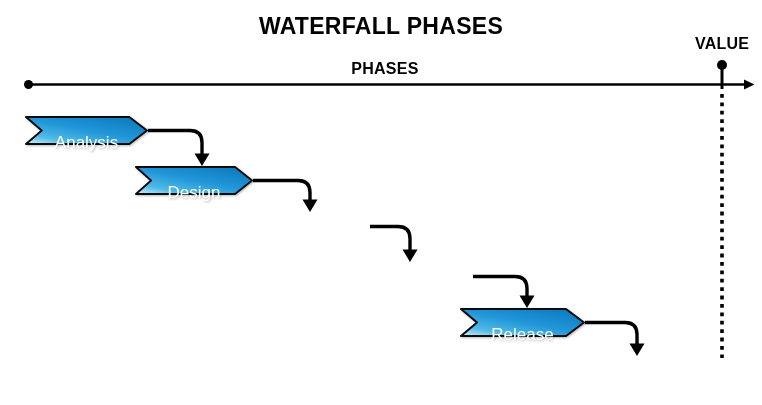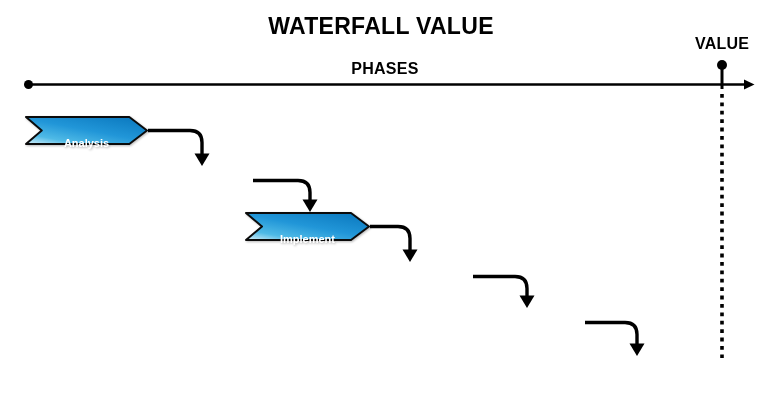--- a/index.html
+++ b/index.html
@@ -71,38 +71,38 @@
   .step-label {
     position: absolute;
     left: 0;
     top: 0;
     right: 0;
     bottom: 0;
     display: flex;
     align-items: center;
     justify-content: center;
     color: #ffffff;
-    font-size: 11px;
-    font-weight: bold;
+    font-size: 17px;
+    font-weight: normal;
     padding-bottom: 1px;
     margin-top: 25px;
   }
   .s1 { left: 25px;  top: 116px; width: 123px; }
   .s2 { left: 135px; top: 166px; width: 118px; }
   .s3 { left: 245px; top: 212px; width: 125px; }
   .s4 { left: 348px; top: 262px; width: 125px; }
   .s5 { left: 460px; top: 308px; width: 125px; }
   .s6 { left: 578px; top: 356px; width: 132px; }
 </style>
 </head>
 <body>
 
 <div class="canvas">
 
-  <div class="title">WATERFALL VALUE</div>
+  <div class="title">WATERFALL PHASES</div>
   <div class="phases-label">PHASES</div>
   <div class="value-label">VALUE</div>
 
   <svg class="overlay-svg" viewBox="0 0 762 405">
     <defs>
       <linearGradient id="stepGrad" x1="0%" y1="100%" x2="85%" y2="0%">
         <stop offset="0%" stop-color="#d9f1fa"></stop>
         <stop offset="22%" stop-color="#4fbae6"></stop>
         <stop offset="55%" stop-color="#2196d8"></stop>
         <stop offset="100%" stop-color="#0c7ac0"></stop>
@@ -133,24 +133,30 @@
     </g>
   </svg>
 
   <div class="step s1">
     <svg viewBox="0 0 125 29" preserveAspectRatio="none">
       <polygon points="1,1 106,1 124,14.5 106,28 1,28 17,14.5" fill="url(#stepGrad)" stroke="#0b0b0b" stroke-width="2" stroke-linejoin="round"></polygon>
     </svg>
     <span class="step-label">Analysis</span>
   </div>
 
-
-  <div class="step s3">
+  <div class="step s2">
     <svg viewBox="0 0 125 29" preserveAspectRatio="none">
       <polygon points="1,1 106,1 124,14.5 106,28 1,28 17,14.5" fill="url(#stepGrad)" stroke="#0b0b0b" stroke-width="2" stroke-linejoin="round"></polygon>
     </svg>
-    <span class="step-label">Implement</span>
+    <span class="step-label">Design</span>
   </div>
 
 
+
+  <div class="step s5">
+    <svg viewBox="0 0 125 29" preserveAspectRatio="none">
+      <polygon points="1,1 106,1 124,14.5 106,28 1,28 17,14.5" fill="url(#stepGrad)" stroke="#0b0b0b" stroke-width="2" stroke-linejoin="round"></polygon>
+    </svg>
+    <span class="step-label">Release</span>
+  </div>
 
 
 </div>
 
 </body></html>

